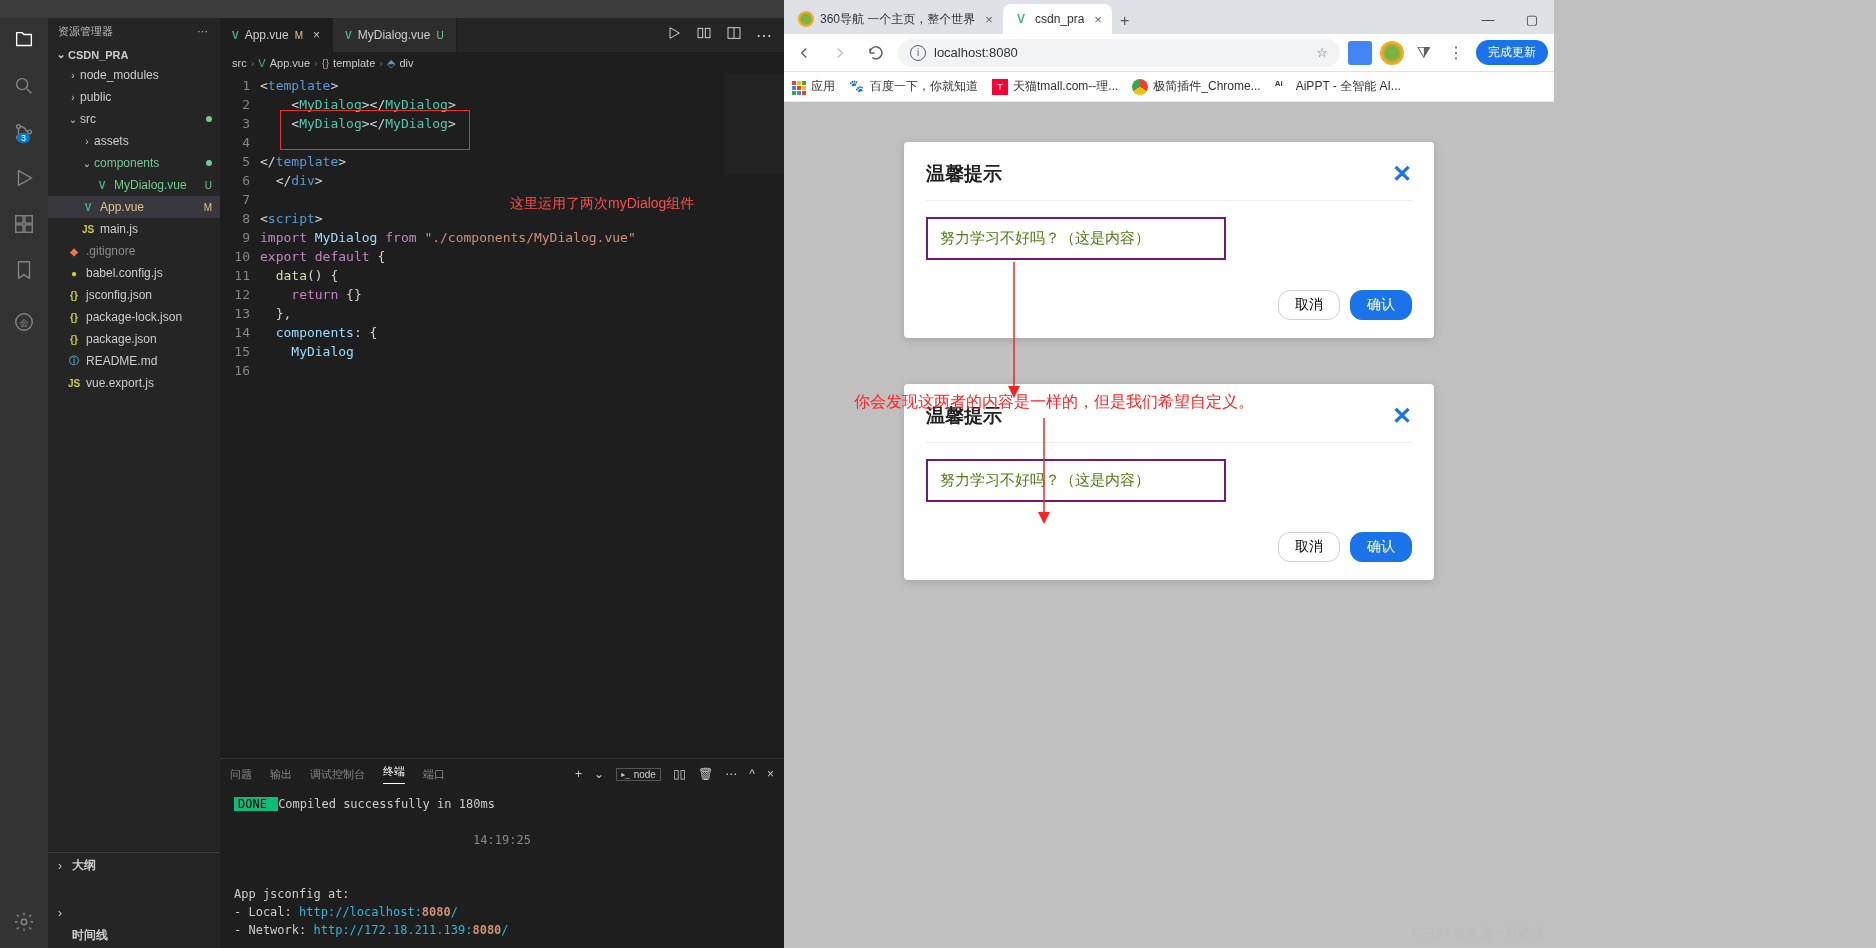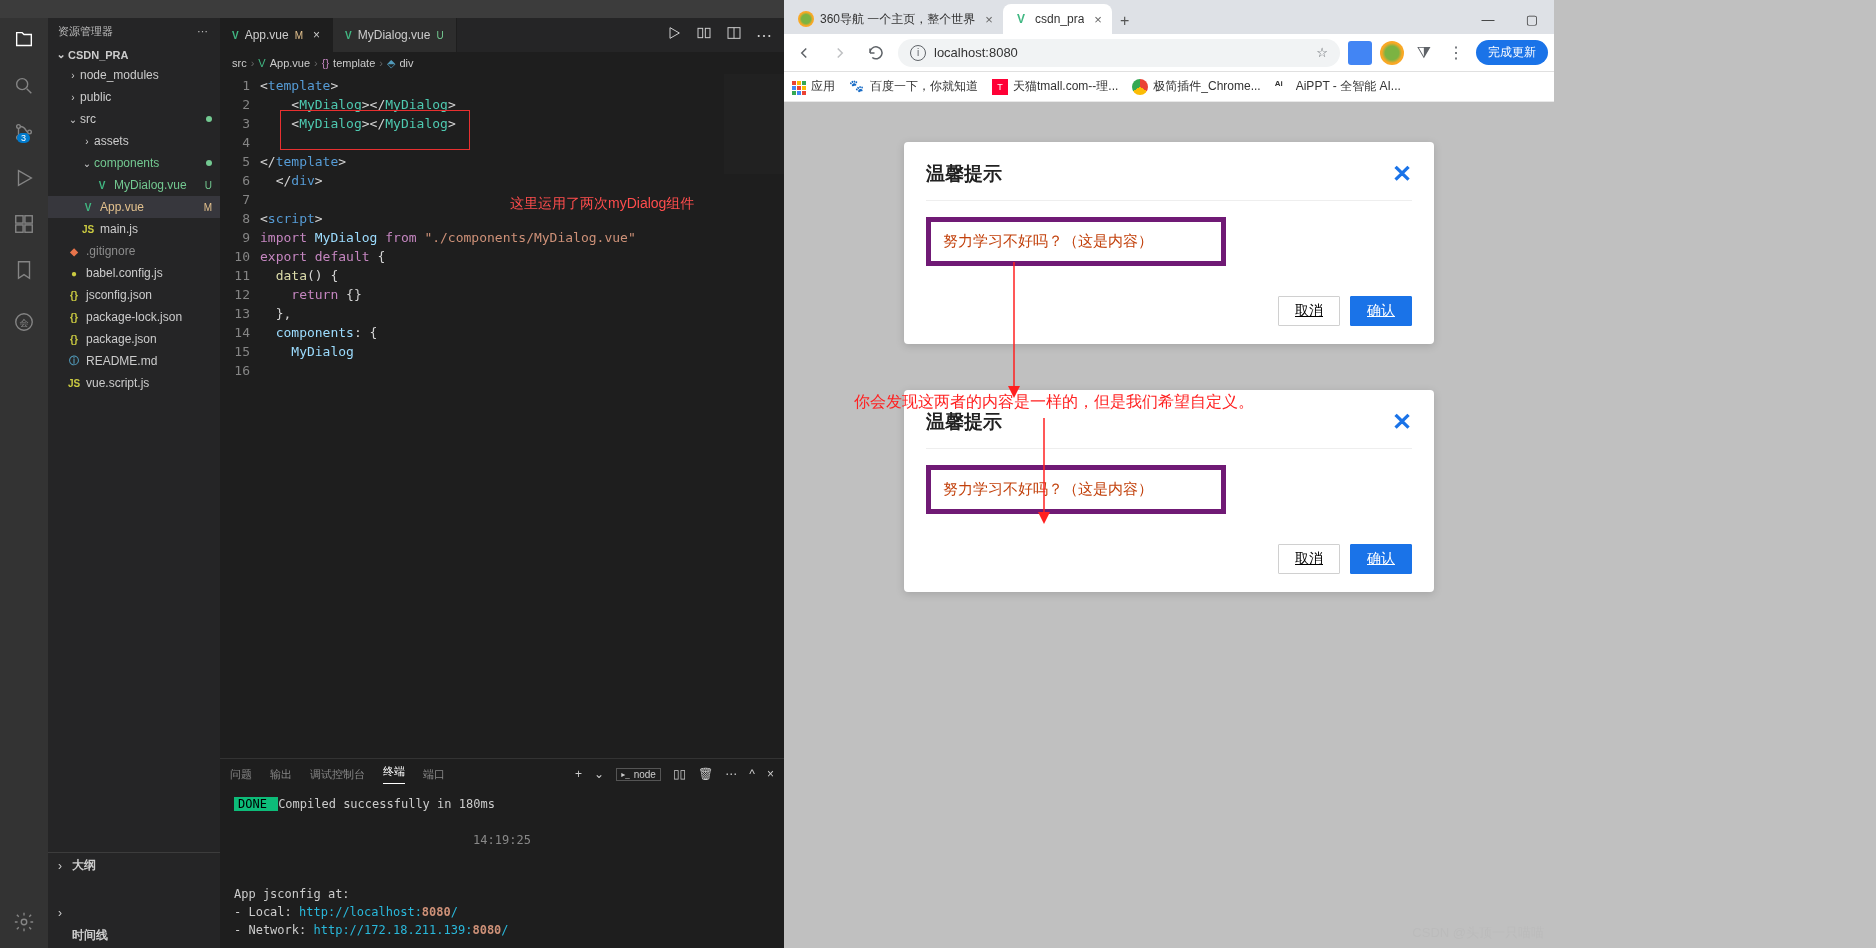--- a/index.html
+++ b/index.html
@@ -120,23 +120,23 @@
 .apps-ico span:nth-child(7){background:#34a853;}
 .apps-ico span:nth-child(8){background:#4285f4;}
 .apps-ico span:nth-child(9){background:#ea4335;}
 
 .page { flex:1; background:#c0c0c0; position:relative; padding-top:40px; overflow:hidden; }
 .dialog { width:530px; margin:0 auto 46px auto; background:#fff; border-radius:4px; box-shadow:0 2px 8px rgba(0,0,0,0.15); padding:18px 22px; }
 .dlg-head { display:flex; align-items:center; border-bottom:1px solid #eee; padding-bottom:12px; }
 .dlg-title { font-size:19px; font-weight:bold; color:#222; }
 .dlg-close { margin-left:auto; color:#1a73e8; font-size:24px; font-weight:bold; cursor:pointer; }
 .dlg-body { padding:16px 0 30px 0; }
-.dlg-content { border:5px solid #701a75; padding:10px 12px; font-size:15px; color:#c2410c; display:inline-block; min-width:300px; }
+.dlg-content { border:2px solid #701a75; padding:10px 12px; font-size:15px; color:#4d7c0f; display:inline-block; min-width:300px; }
 .dlg-foot { display:flex; justify-content:flex-end; gap:10px; }
-.btn { padding:5px 16px; font-size:14px; border:1px solid #d0d0d0; background:#fff; border-radius:1px; cursor:pointer;text-decoration:underline; }
+.btn { padding:5px 16px; font-size:14px; border:1px solid #d0d0d0; background:#fff; border-radius:12px; cursor:pointer; }
 .btn.primary { background:#1a73e8; color:#fff; border-color:#1a73e8; }
 
 .page .callout { position:absolute; color:#ff2020; font-size:16px; }
 .arrow-svg { position:absolute; pointer-events:none; }
 
 .watermark { position:absolute; right:10px; bottom:6px; color:#bbb; font-size:13px; }
 
 
 .anno-pane { flex:1; background:#c0c0c0; }
 </style>
@@ -265,21 +265,21 @@
         <div class="titem depth1">
             <span class="ficon json-ico">{}</span>
             <span>package.json</span>
           </div>
         <div class="titem depth1">
             <span class="ficon md-ico">ⓘ</span>
             <span>README.md</span>
           </div>
         <div class="titem depth1">
             <span class="ficon js-ico">JS</span>
-            <span>vue.script.js</span>
+            <span>vue.export.js</span>
           </div>
       </div>
       <div class="sidebar-bottom">
         <div class="sbitem">
             <span class="chev">›</span>
             <span style="font-weight:bold;">大纲</span>
           </div>
         <div class="sbitem">
             <span class="chev">›</span>
             <span style="font-weight:bold;margin-top:45px;">时间线</span>

